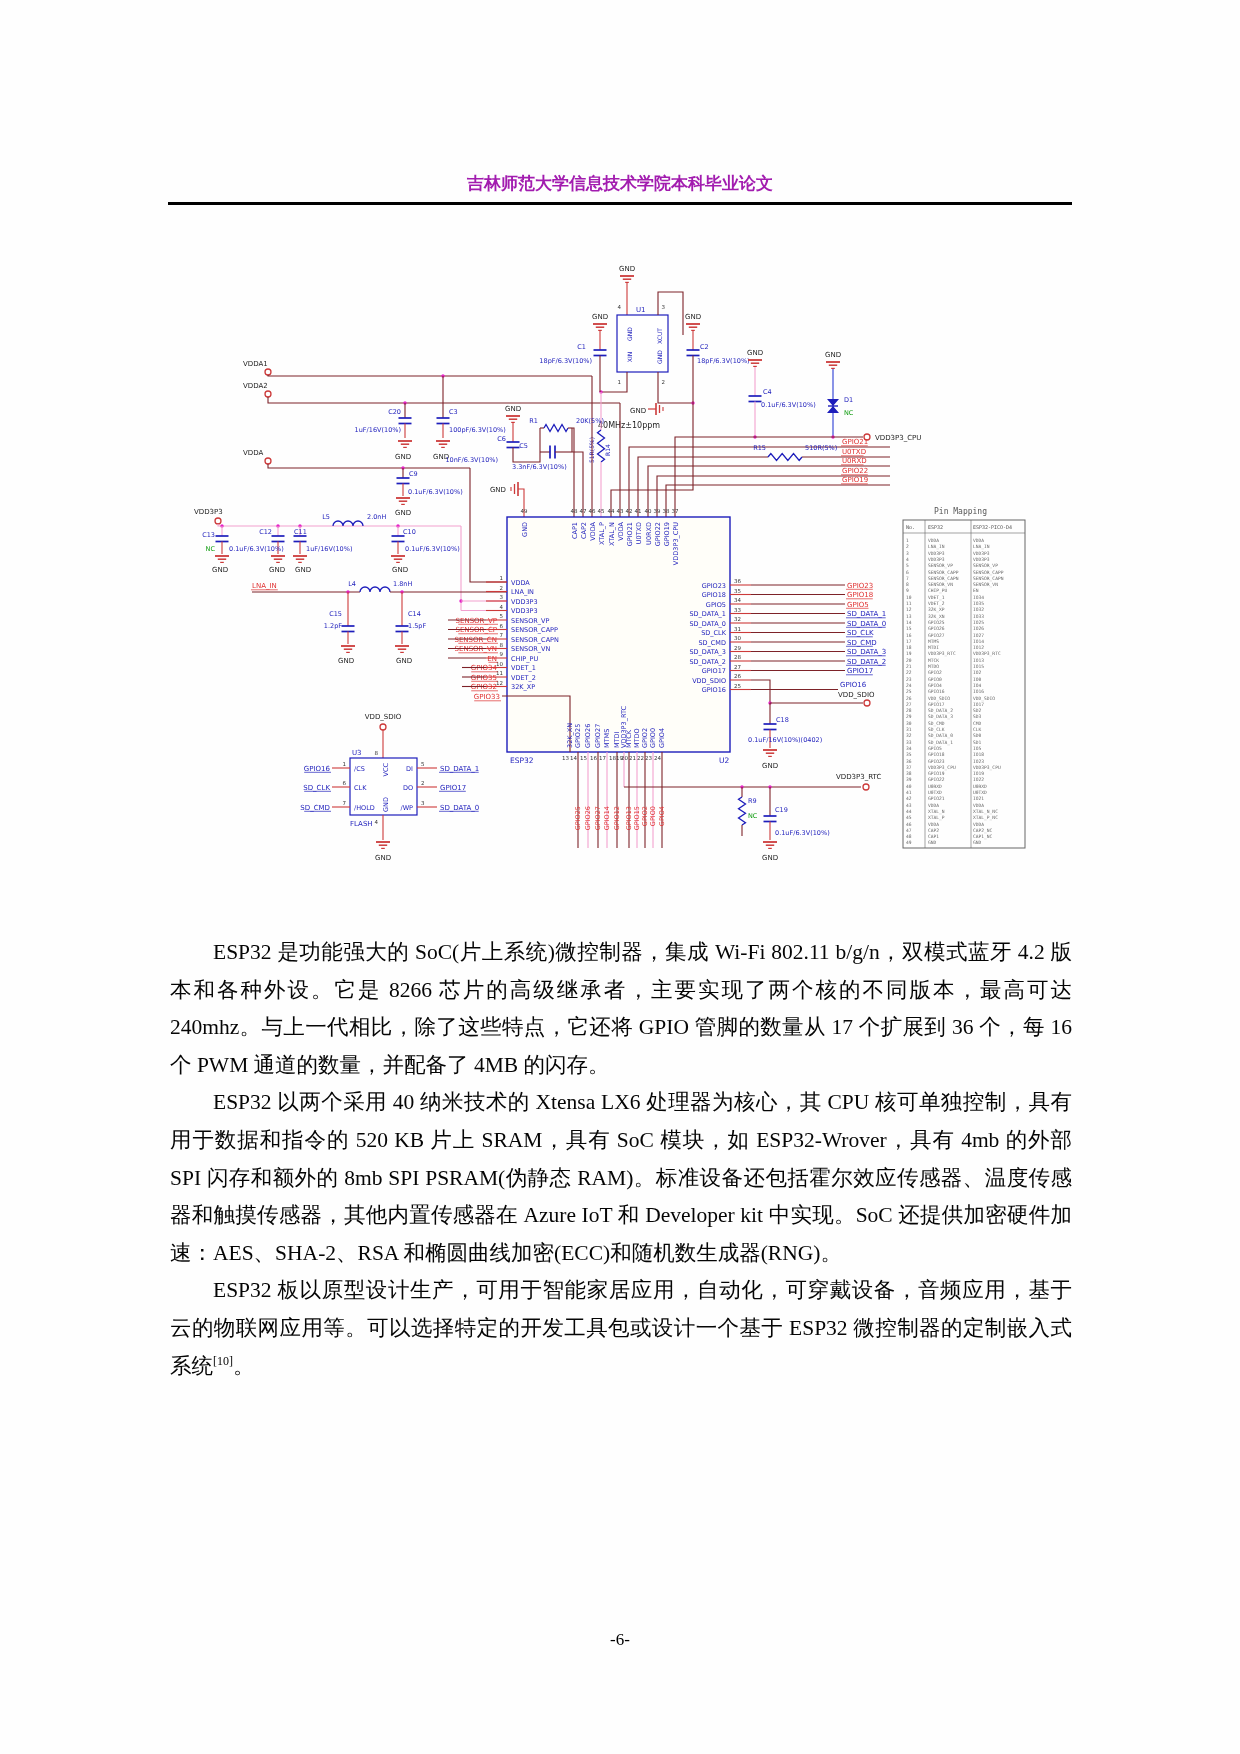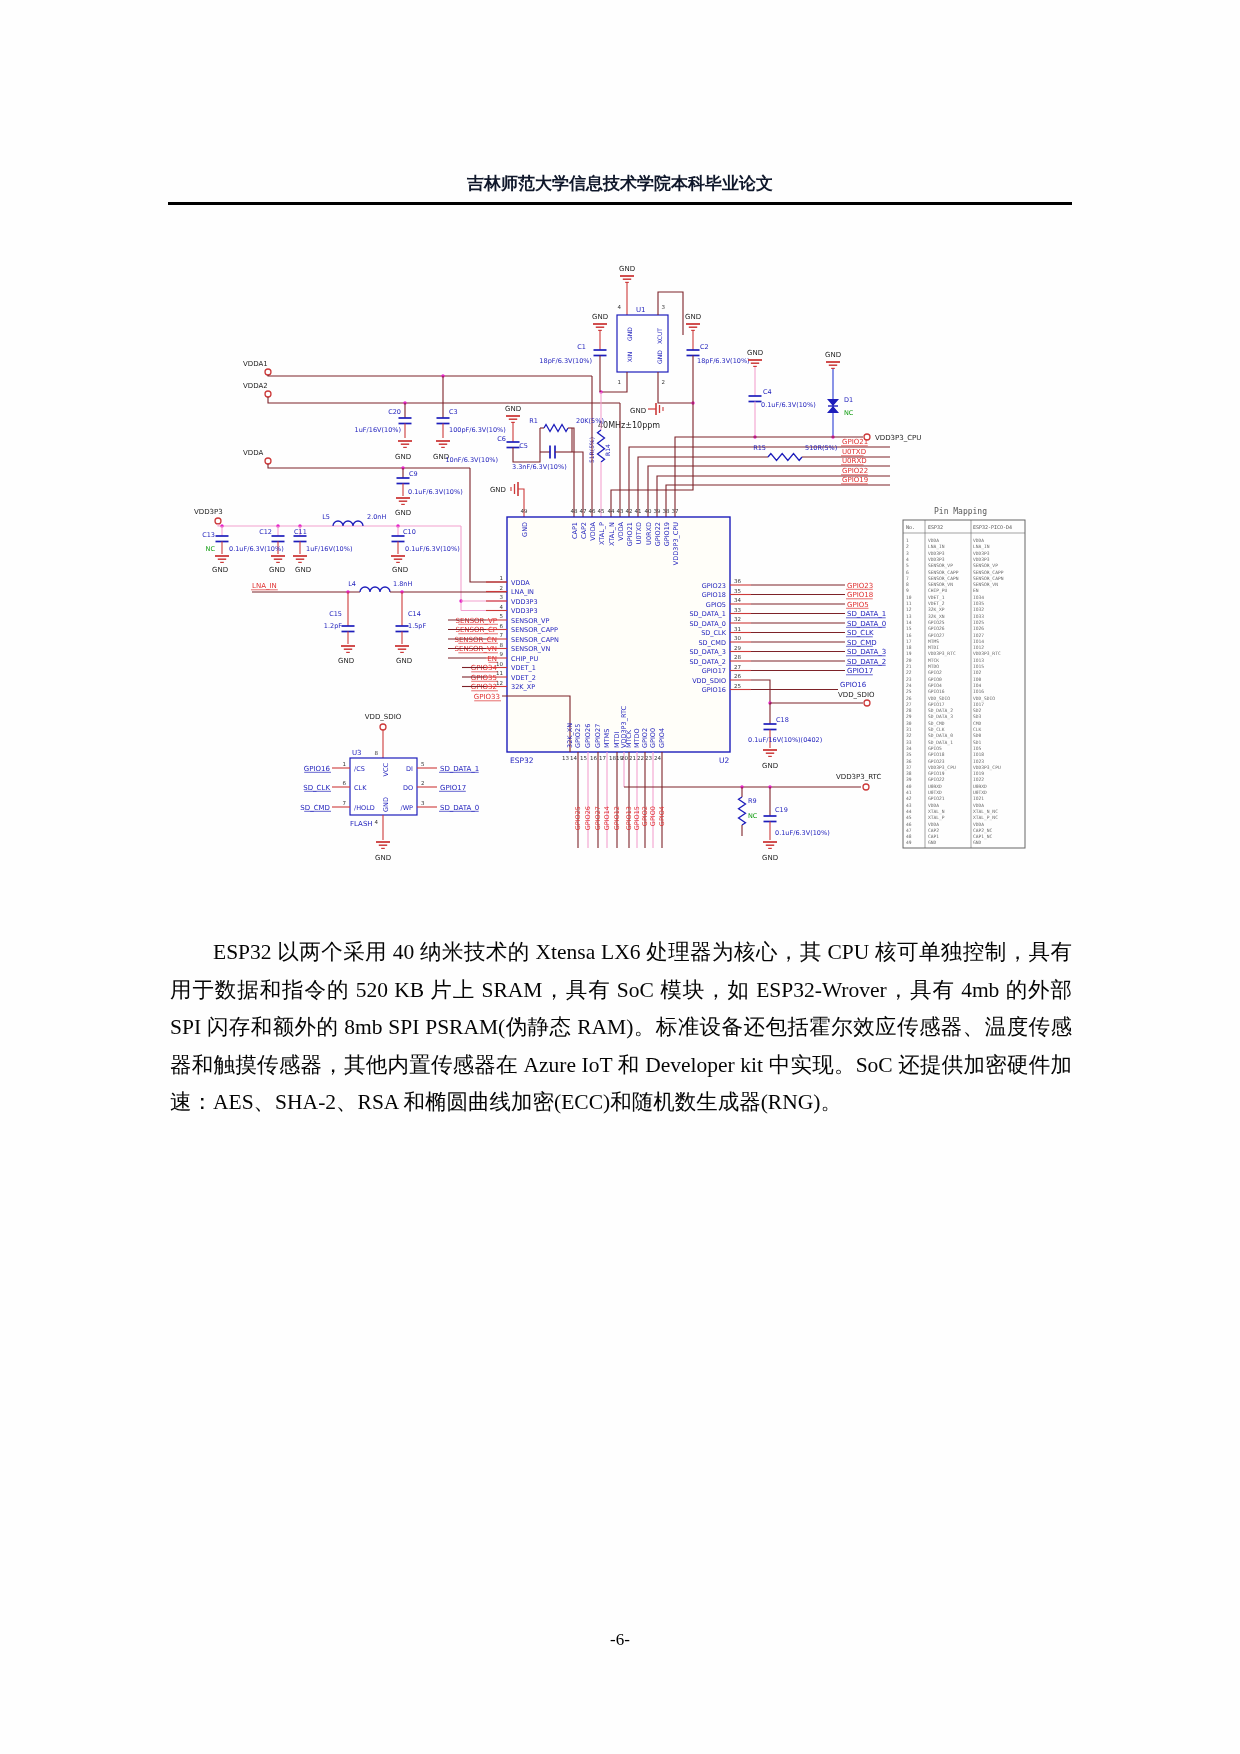--- a/index.html
+++ b/index.html
@@ -1,19 +1,19 @@
 <!DOCTYPE html>
 <html><head>
 <meta charset="utf-8">
 <style>
   html,body{margin:0;padding:0;background:#888;}
   .page{position:relative;width:1240px;height:1754px;background:#fefefe;margin:0 auto;overflow:hidden;
         font-family:"Liberation Serif","DejaVu Serif",serif;color:#111;}
   .hdr{position:absolute;top:172px;left:0;width:1240px;text-align:center;
-       font-family:"Liberation Sans","DejaVu Sans",sans-serif;font-weight:bold;font-size:17px;color:#0f172a;}
+       font-family:"Liberation Sans","DejaVu Sans",sans-serif;font-weight:bold;font-size:17px;color:#a21caf;}
   .hdr-rule{position:absolute;top:202px;left:168px;width:904px;height:3px;background:#000;}
   #schematic{position:absolute;left:166px;top:228px;width:910px;height:660px;}
   .caption{position:absolute;top:901px;left:0;width:1240px;text-align:center;
            font-size:20px;font-weight:bold;color:#000;}
   .bodytext{position:absolute;top:934px;left:170px;width:902px;font-size:21.5px;line-height:37.6px;
             text-align:justify;color:#050505;}
   .bodytext p{margin:0;text-indent:2em;}
   .bodytext sup{font-size:12px;line-height:0;}
   .pageno{position:absolute;top:1630px;left:0;width:1240px;text-align:center;font-size:17px;color:#000;}
 </style>
@@ -731,17 +731,19 @@
         <text x="928" y="838.0999999999999" font-size="4.6" fill="#6a6a6a" font-family="&quot;DejaVu Sans Mono&quot;,&quot;Liberation Mono&quot;,monospace">CAP1</text>
         <text x="973" y="838.0999999999999" font-size="4.6" fill="#6a6a6a" font-family="&quot;DejaVu Sans Mono&quot;,&quot;Liberation Mono&quot;,monospace">CAP1_NC</text>
         <text x="906" y="844.4" font-size="4.6" fill="#6a6a6a" font-family="&quot;DejaVu Sans Mono&quot;,&quot;Liberation Mono&quot;,monospace">49</text>
         <text x="928" y="844.4" font-size="4.6" fill="#6a6a6a" font-family="&quot;DejaVu Sans Mono&quot;,&quot;Liberation Mono&quot;,monospace">GND</text>
         <text x="973" y="844.4" font-size="4.6" fill="#6a6a6a" font-family="&quot;DejaVu Sans Mono&quot;,&quot;Liberation Mono&quot;,monospace">GND</text>
       </g>
     </svg>
 
 
   <div class="bodytext">
+    <p><span>ESP32 是功能强大的 SoC(片上系统)微控制器，集成 Wi-Fi 802.11 b/g/n，双模式蓝牙 4.2 版本和各种外设。它是 8266 芯片的高级继承者，主要实现了两个核的不同版本，最高可达 240mhz。与上一代相比，除了这些特点，它还将 GPIO 管脚的数量从 17 个扩展到 36 个，每 16 个 PWM 通道的数量，并配备了 4MB 的闪存。</span></p>
     <p><span>ESP32 以两个采用 40 纳米技术的 Xtensa LX6 处理器为核心，其 CPU 核可单独控制，具有用于数据和指令的 520 KB 片上 SRAM，具有 SoC 模块，如 ESP32-Wrover，具有 4mb 的外部 SPI 闪存和额外的 8mb SPI PSRAM(伪静态 RAM)。标准设备还包括霍尔效应传感器、温度传感器和触摸传感器，其他内置传感器在 Azure IoT 和 Developer kit 中实现。SoC 还提供加密硬件加速：AES、SHA-2、RSA 和椭圆曲线加密(ECC)和随机数生成器(RNG)。</span></p>
+    <p><span>ESP32 板以原型设计生产，可用于智能家居应用，自动化，可穿戴设备，音频应用，基于云的物联网应用等。可以选择特定的开发工具包或设计一个基于 ESP32 微控制器的定制嵌入式系统</span><sup>[10]</sup><span>。</span></p>
   </div>
 
   <div class="pageno">-6-</div>
 </div>
 
 </body></html>

